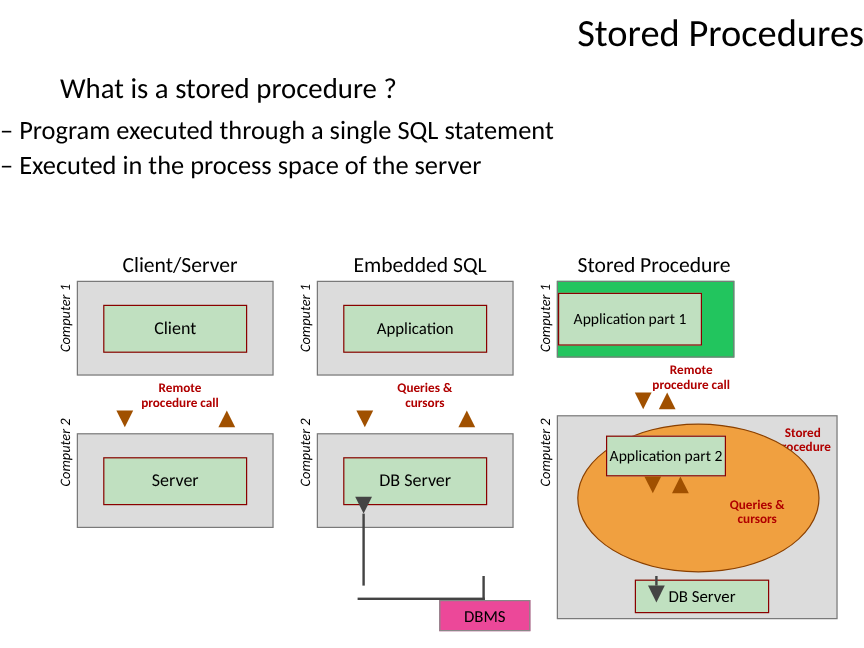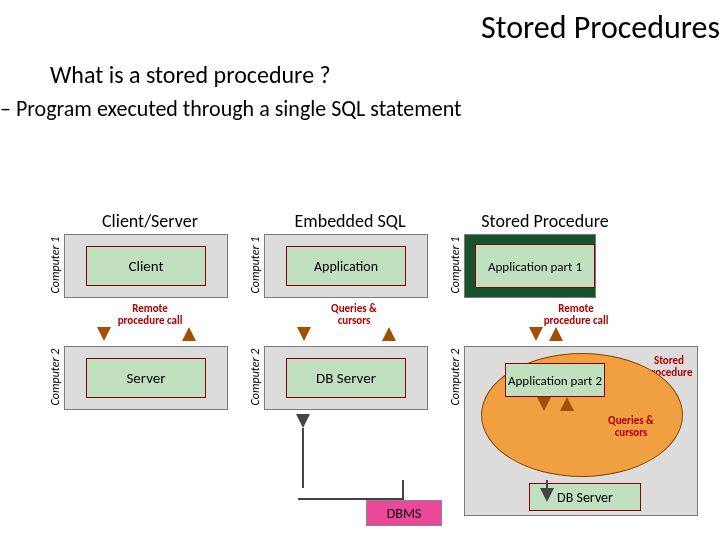--- a/index.html
+++ b/index.html
@@ -53,21 +53,21 @@
     transform-origin: center;
     font-size: 12px;
     font-style: italic;
     width: 70px;
     text-align: center;
   }
   .box-outer {
     border: 1px solid #7a7a7a;
     background: #dcdcdc;
     width: 164px;
-    height: 64px;
+    height: 79px;
     position: relative;
     margin-left: 14px;
     display:flex;align-items:center;justify-content:center;
   }
   .box-inner {
     border: 1px solid #8a0000;
     background: #c0e0c0;
     color: #000;
     width: 120px;
     height: 40px;
@@ -94,24 +94,24 @@
   .gap { height: 48px; position:relative; display:flex;flex-direction:column;justify-content:center; }
   
   .sp-container {
     position: absolute;
     left: 14px; top: 24px;
     width: 234px; height: 290px;
   }
   .sp-outer1 {
     position:absolute;
     left:0; top:0;
-    width:132px; height:64px;
+    width:148px; height:64px;
     border:1px solid #7a7a7a;
-    background:#14532d;
-    display:flex;align-items:center;justify-content:flex-end;
+    background:#22c55e;
+    display:flex;align-items:center;justify-content:flex-start;
   }
   .sp-gap { position:absolute; top:64px; left:0; width:164px; height:48px; display:flex;flex-direction:column;justify-content:center;align-items:center;}
   .sp-outer2 {
     position:absolute;
     left:0; top:112px;
     width:234px; height:170px;
     border:1px solid #7a7a7a;
     background:#dcdcdc;
   }
   .sp-orange {
@@ -165,20 +165,21 @@
     width:40px;
   }
 </style>
 </head>
 <body>
 
 <div class="title">Stored Procedures</div>
 <div class="subtitle">What is a stored procedure ?</div>
 <div class="bullets">
   <div class="bullet">Program executed through a single SQL statement</div>
+  <div class="bullet">Executed in the process space of the server</div>
 </div>
 
 <div class="cols">
 
   <div class="col col1">
     <div class="col-head">Client/Server</div>
     <div class="vlabel" style="left:-30px;top:48px;">Computer 1</div>
     <div class="box-outer">
       <div class="box-inner">Client</div>
     </div>

